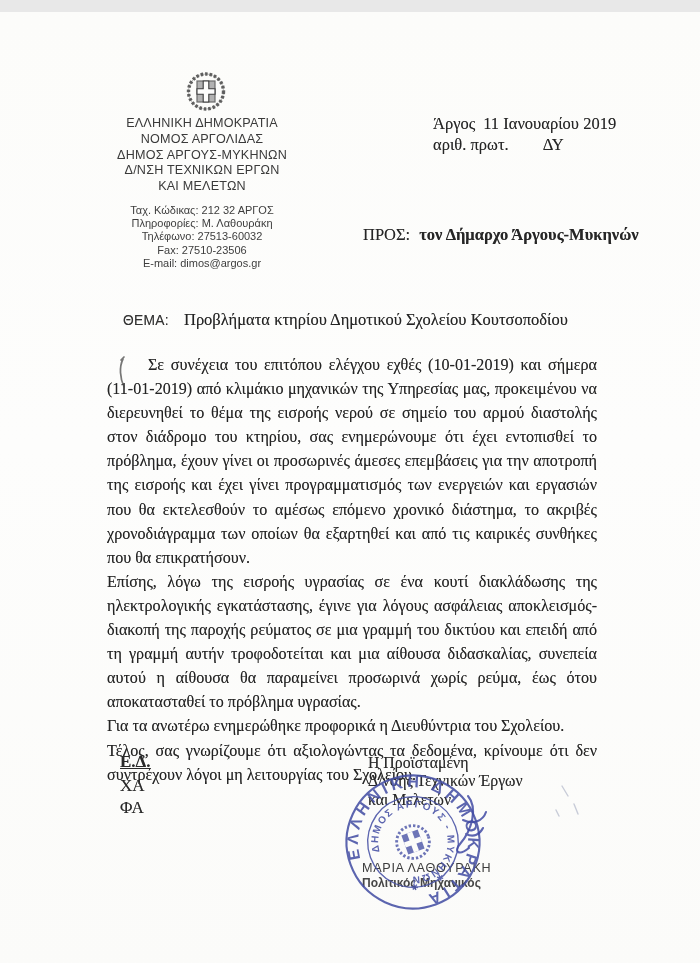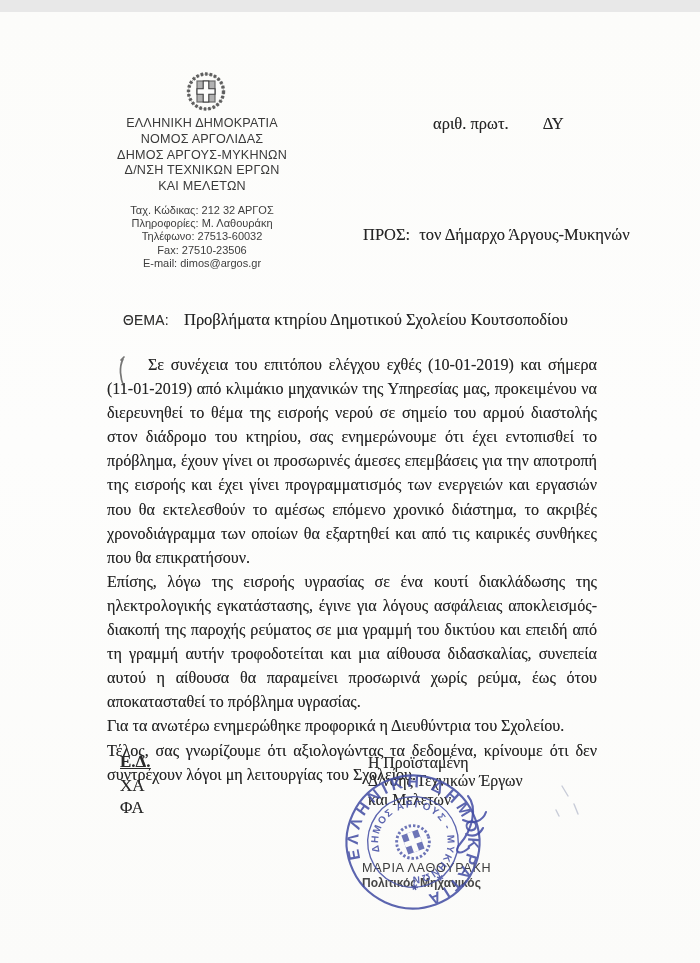--- a/index.html
+++ b/index.html
@@ -24,21 +24,21 @@
     position:absolute; left:88px; top:192px; width:228px;
     text-align:center; font-size:11px; line-height:13.2px; color:#3d3d3d;
   }
 
   .ref-block { position:absolute; left:433px; top:101px; font-size:16.5px; color:#262626; }
   .ref-line { line-height:21px; }
   .ref-date { margin-left:8px; }
   .protocol-value { margin-left:34px; }
 
   .recipient { position:absolute; left:363px; top:213px; font-size:16.5px; color:#262626; }
-  .recipient-value { margin-left:9px; }
+  .recipient-value { margin-left:9px;font-weight:bold; }
 
   .subject { position:absolute; left:123px; top:298px; font-size:16.5px; color:#242424; }
   .subject-label { font-size:13.8px; color:#333; letter-spacing:.3px; }
   .subject-value { margin-left:15px; }
 
   .body-text {
     position:absolute; left:107px; top:341px; width:490px;
     font-size:16.1px; line-height:24.1px; text-align:justify; color:#242424;
   }
   .body-text p { margin:0; }
@@ -87,20 +87,23 @@
 
   <div class="contact sans">
     <div>Ταχ. Κώδικας: 212 32 ΑΡΓΟΣ</div>
     <div>Πληροφορίες: Μ. Λαθουράκη</div>
     <div>Τηλέφωνο: 27513-60032</div>
     <div>Fax: 27510-23506</div>
     <div>E-mail: dimos@argos.gr</div>
   </div>
 
   <div class="ref-block soft">
+    <div class="ref-line">
+      <span>Άργος</span><span class="ref-date">11 Ιανουαρίου 2019</span>
+    </div>
     <div class="ref-line">
       <span>αριθ. πρωτ.</span><span class="protocol-value">ΔΥ</span>
     </div>
   </div>
 
   <div class="recipient soft">
     <span>ΠΡΟΣ:</span><span class="recipient-value">τον Δήμαρχο Άργους-Μυκηνών</span>
   </div>
 
   <div class="subject soft">

